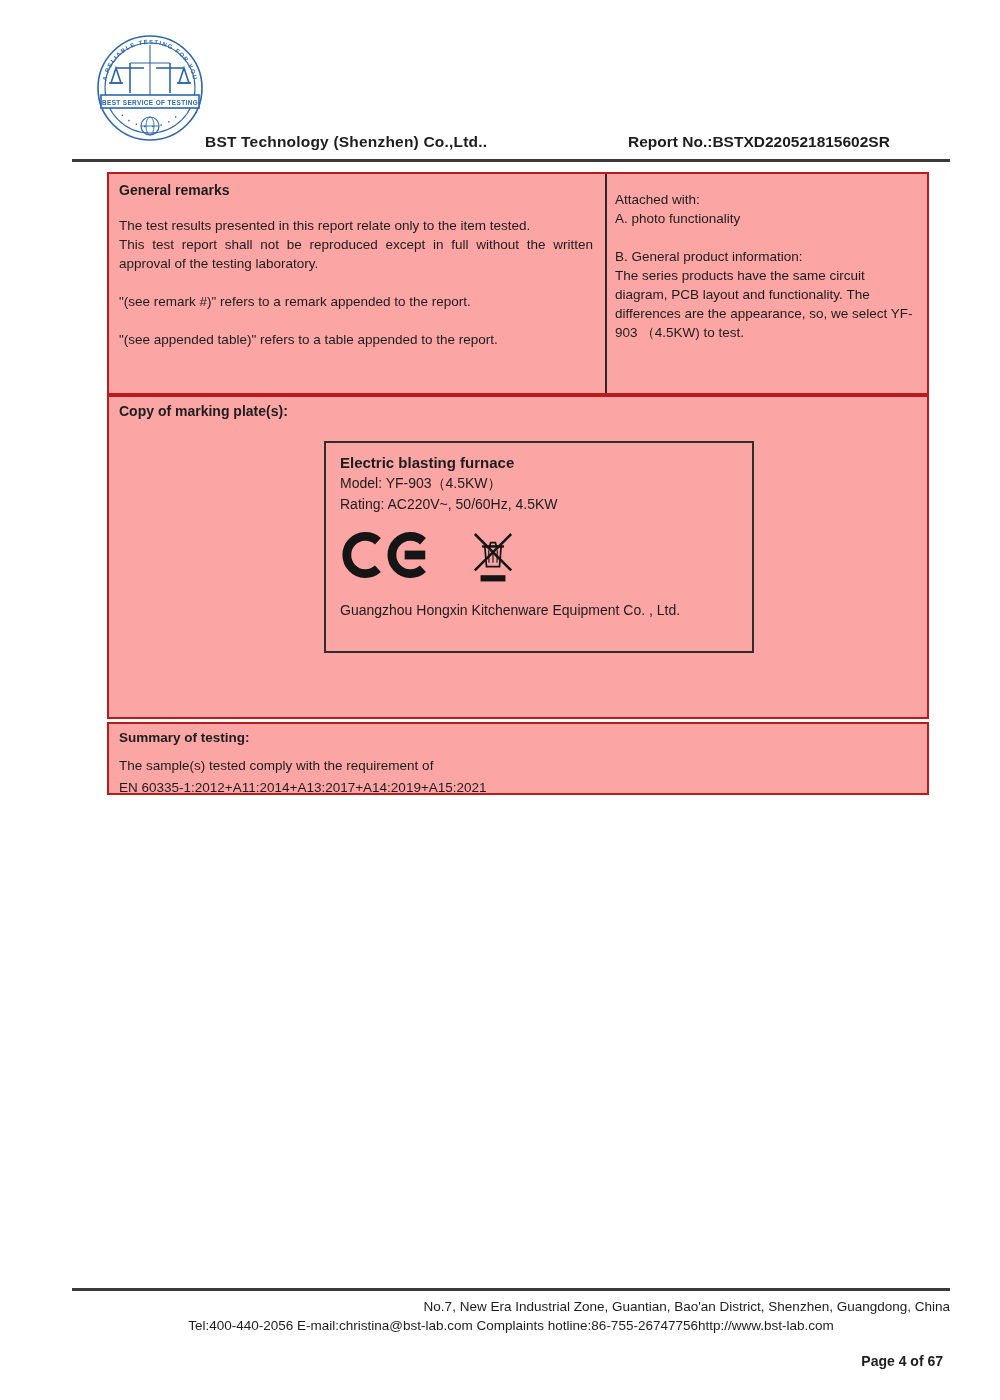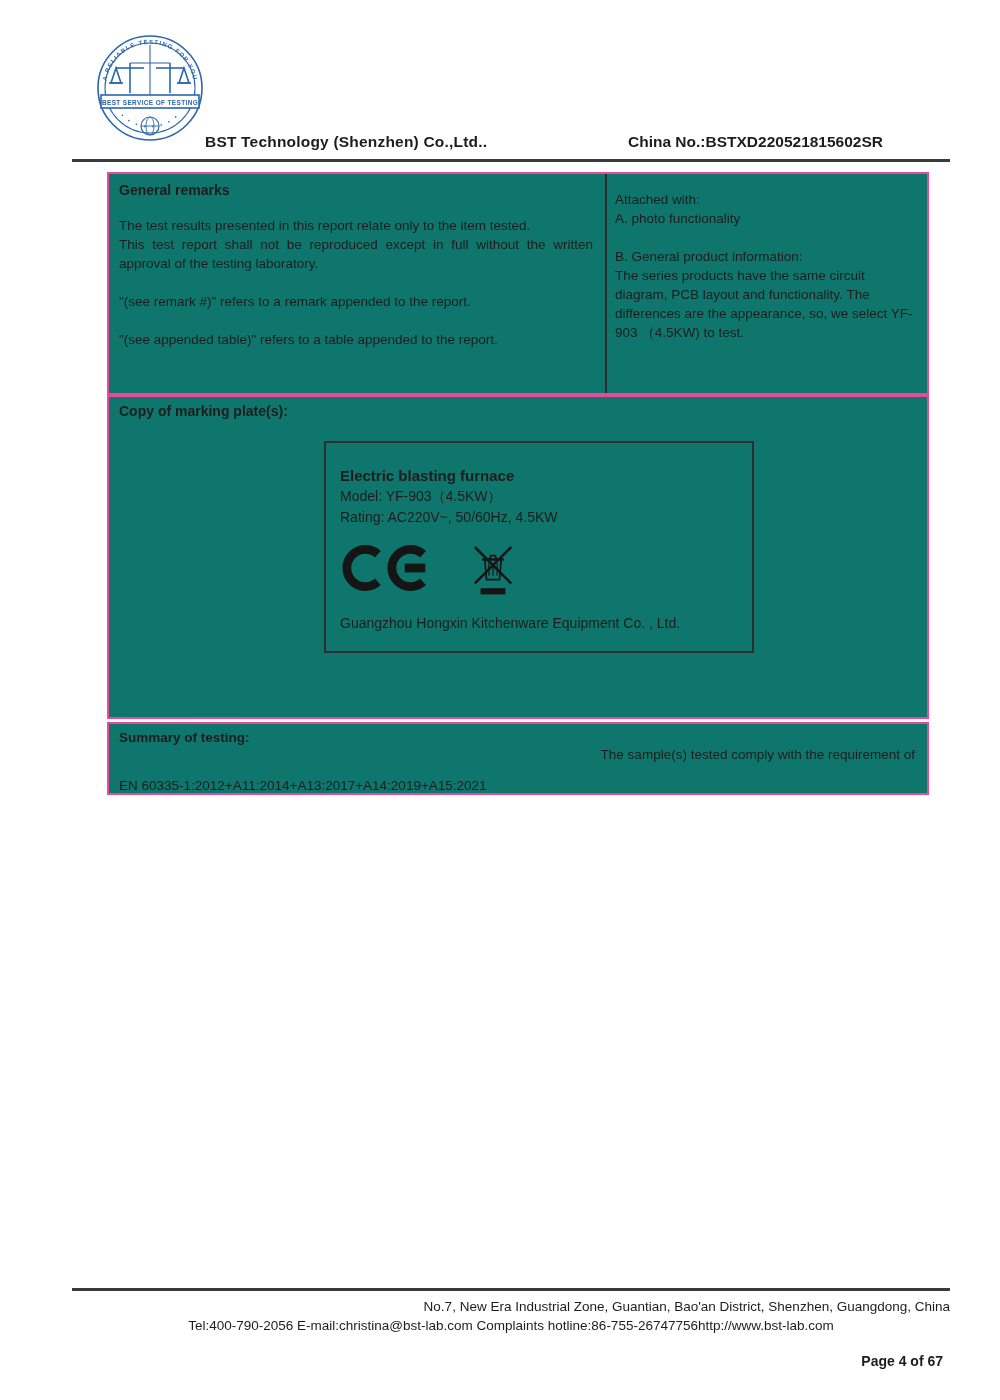--- a/index.html
+++ b/index.html
@@ -11,46 +11,46 @@
   .abs { position:absolute; }
 
   
   .company-name { left:205px; top:133px; font-size:15.5px; font-weight:bold; letter-spacing:.2px; }
   .report-no    { left:628px; top:133px; font-size:15.5px; font-weight:bold; }
   .rule { background:#3a3a3a; height:3px; }
   .rule-top    { left:72px; top:159px; width:878px; }
   .rule-bottom { left:72px; top:1288px; width:878px; }
 
   
-  .box { position:absolute; border:2px solid #ec4899; background:#0f766e; }
+  .box { position:absolute; border:2px solid #b91c1c; background:#fca5a5; }
   .box-remarks { left:107px; top:172px; width:822px; height:223px; display:flex; }
   .cell-left  { width:498px; border-right:2px solid #2b2b2b; padding:8px 12px 8px 10px; }
   .cell-right { flex:1; padding:16px 10px 8px 8px; }
 
   .h-bold { font-weight:bold; font-size:14px; }
   .para { font-size:13.5px; line-height:19px; }
   .just { text-align:justify; }
   .mt { margin-top:18px; }
   .mt-s { margin-top:19px; }
 
   .box-plate { left:107px; top:395px; width:822px; height:324px; }
   .plate-label { padding:6px 12px 0 10px; }
   .plate-inner {
     position:absolute; left:215px; top:44px; width:430px; height:212px;
-    border:2px solid #2e2e2e; padding:22px 14px;
+    border:2px solid #2e2e2e; padding:9px 14px;
   }
   .plate-title { font-size:15px; font-weight:bold; line-height:21px; }
   .plate-line  { font-size:14px; line-height:20.5px; }
   .symbols-row { margin-top:13px; display:flex; align-items:flex-start; gap:32px; height:62px; }
   .manufacturer { font-size:14px; line-height:21px; margin-top:11px; width:402px; }
 
   .box-summary { left:107px; top:722px; width:822px; height:73px; padding:5px 12px 0 10px; }
   .sum-line { font-size:13.5px; line-height:17px; }
-  .sum-title { }
-  .sum-l1 { margin-bottom:14px;text-align:right; }
+  .sum-title { margin-bottom:11px; }
+  .sum-l1 { margin-bottom:5px; }
 
   
   .footer-line { left:72px; width:878px; text-align:center; font-size:13.5px; line-height:19px; }
   .f1 { top:1297px;text-align:right; }
   .f2 { top:1316px; }
   .page-num { top:1353px; right:57px; font-size:14px; font-weight:bold; }
 
   svg { display:block; }
 </style>
 </head>
@@ -91,21 +91,21 @@
         <textPath href="#arcTop" startOffset="50%" text-anchor="middle">A RELIABLE TESTING FOR YOU</textPath>
       </text>
       <text x="65" y="71.5" text-anchor="middle" font-size="6.4" font-weight="bold" fill="#2b66ad" font-family="Liberation Sans, sans-serif" letter-spacing=".4">BEST SERVICE OF TESTING</text>
       <text font-size="6" fill="#2b66ad" letter-spacing="2.5" font-family="Liberation Sans, sans-serif">
         <textPath href="#arcBot" startOffset="50%" text-anchor="middle">• • • •   • • • •</textPath>
       </text>
     </svg>
   </div>
 
   <div class="abs company-name">BST Technology (Shenzhen) Co.,Ltd..</div>
-  <div class="abs report-no">China No.:BSTXD220521815602SR</div>
+  <div class="abs report-no">Report No.:BSTXD220521815602SR</div>
   <div class="abs rule rule-top"></div>
 
   <div class="box box-remarks">
     <div class="cell-left">
       <div class="h-bold">General remarks</div>
       <div class="para just mt">The test results presented in this report relate only to the item tested.</div>
       <div class="para just">This test report shall not be reproduced except in full without the written approval of the testing laboratory.</div>
       <div class="para mt-s">"(see remark #)" refers to a remark appended to the report.</div>
       <div class="para mt-s">"(see appended table)" refers to a table appended to the report.</div>
     </div>
@@ -153,16 +153,16 @@
   </div>
 
   <div class="box box-summary">
     <div class="sum-line h-bold sum-title">Summary of testing:</div>
     <div class="sum-line sum-l1">The sample(s) tested comply with the requirement of</div>
     <div class="sum-line">EN 60335-1:2012+A11:2014+A13:2017+A14:2019+A15:2021</div>
   </div>
 
   <div class="abs rule rule-bottom"></div>
   <div class="abs footer-line f1">No.7, New Era Industrial Zone, Guantian, Bao'an District, Shenzhen, Guangdong, China</div>
-  <div class="abs footer-line f2">Tel:400-790-2056 E-mail:christina@bst-lab.com Complaints hotline:86-755-26747756http://www.bst-lab.com</div>
+  <div class="abs footer-line f2">Tel:400-440-2056 E-mail:christina@bst-lab.com Complaints hotline:86-755-26747756http://www.bst-lab.com</div>
   <div class="abs page-num">Page 4 of 67</div>
 
 </div>
 
 </body></html>

